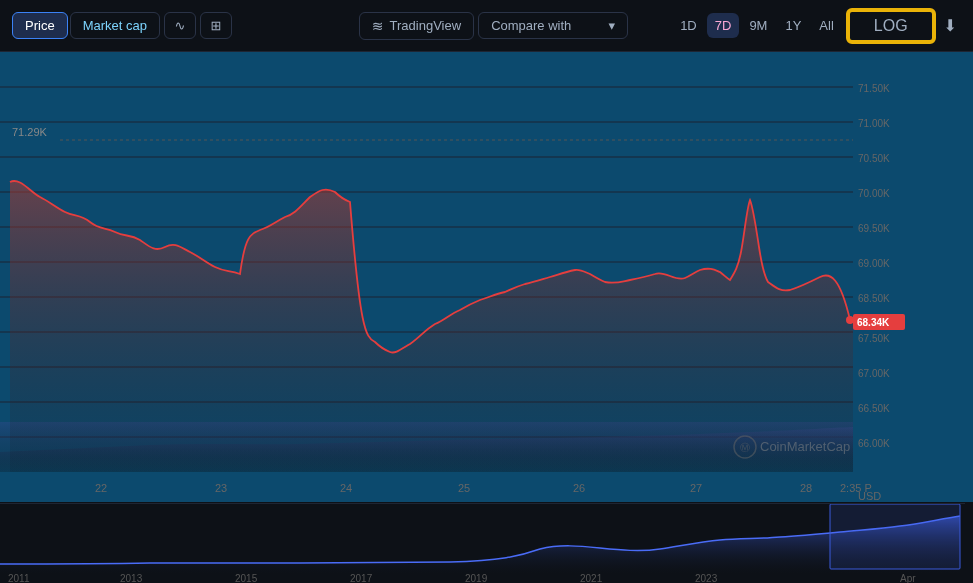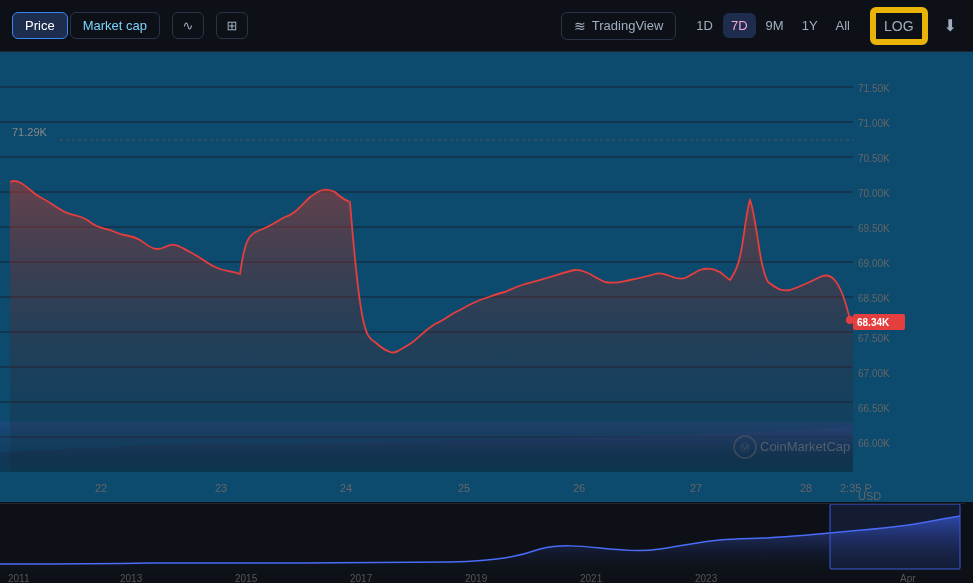--- a/index.html
+++ b/index.html
@@ -17,21 +17,21 @@
       height: 583px;
       background: #0d1117;
       position: relative;
     }
 
     
     .toolbar {
       display: flex;
       align-items: center;
       padding: 8px 12px;
-      gap: 12px;
+      gap: 4px;
       height: 52px;
       border-bottom: 1px solid #1e2533;
     }
 
     .btn-group {
       display: flex;
       gap: 2px;
     }
 
     .btn {
@@ -89,44 +89,45 @@
       cursor: pointer;
       display: flex;
       align-items: center;
       gap: 8px;
       min-width: 150px;
     }
 
     .time-group {
       display: flex;
       gap: 2px;
+      margin-left: 40px;
     }
 
     .time-btn {
       background: transparent;
       border: none;
       color: #a0aec0;
       padding: 5px 8px;
       border-radius: 6px;
       font-size: 13px;
       cursor: pointer;
     }
 
     .time-btn.active {
       background: #1e2d4d;
       color: #f9a8d4;
     }
 
     .log-btn {
       background: transparent;
-      border: 6px solid #eab308;
-      color: #a0aec0;
-      padding: 5px 8px;
-      border-radius: 6px;
-      font-size: 14px;
+      border: 4px solid #eab308;
+      color: #a0aec0;
+      padding: 5px 24px;
+      border-radius: 6px;
+      font-size: 16px;
       cursor: pointer;
     }
 
     .download-btn {
       background: transparent;
       border: none;
       color: #a0aec0;
       font-size: 16px;
       cursor: pointer;
       padding: 4px;
@@ -167,20 +168,24 @@
       <span>⊞</span>
     </button>
 
     <div class="spacer"></div>
 
     <button class="tradingview-btn">
       <span style="font-size:14px;">≋</span>
       <span>TradingView</span>
     </button>
 
+    <div class="compare-select">
+      <span>Compare with</span>
+      <span style="margin-left:auto;">▾</span>
+    </div>
 
     <div class="time-group">
       <button class="time-btn">1D</button>
       <button class="time-btn active">7D</button>
       <button class="time-btn">9M</button>
       <button class="time-btn">1Y</button>
       <button class="time-btn">All</button>
     </div>
 
     <button class="log-btn">LOG</button>

